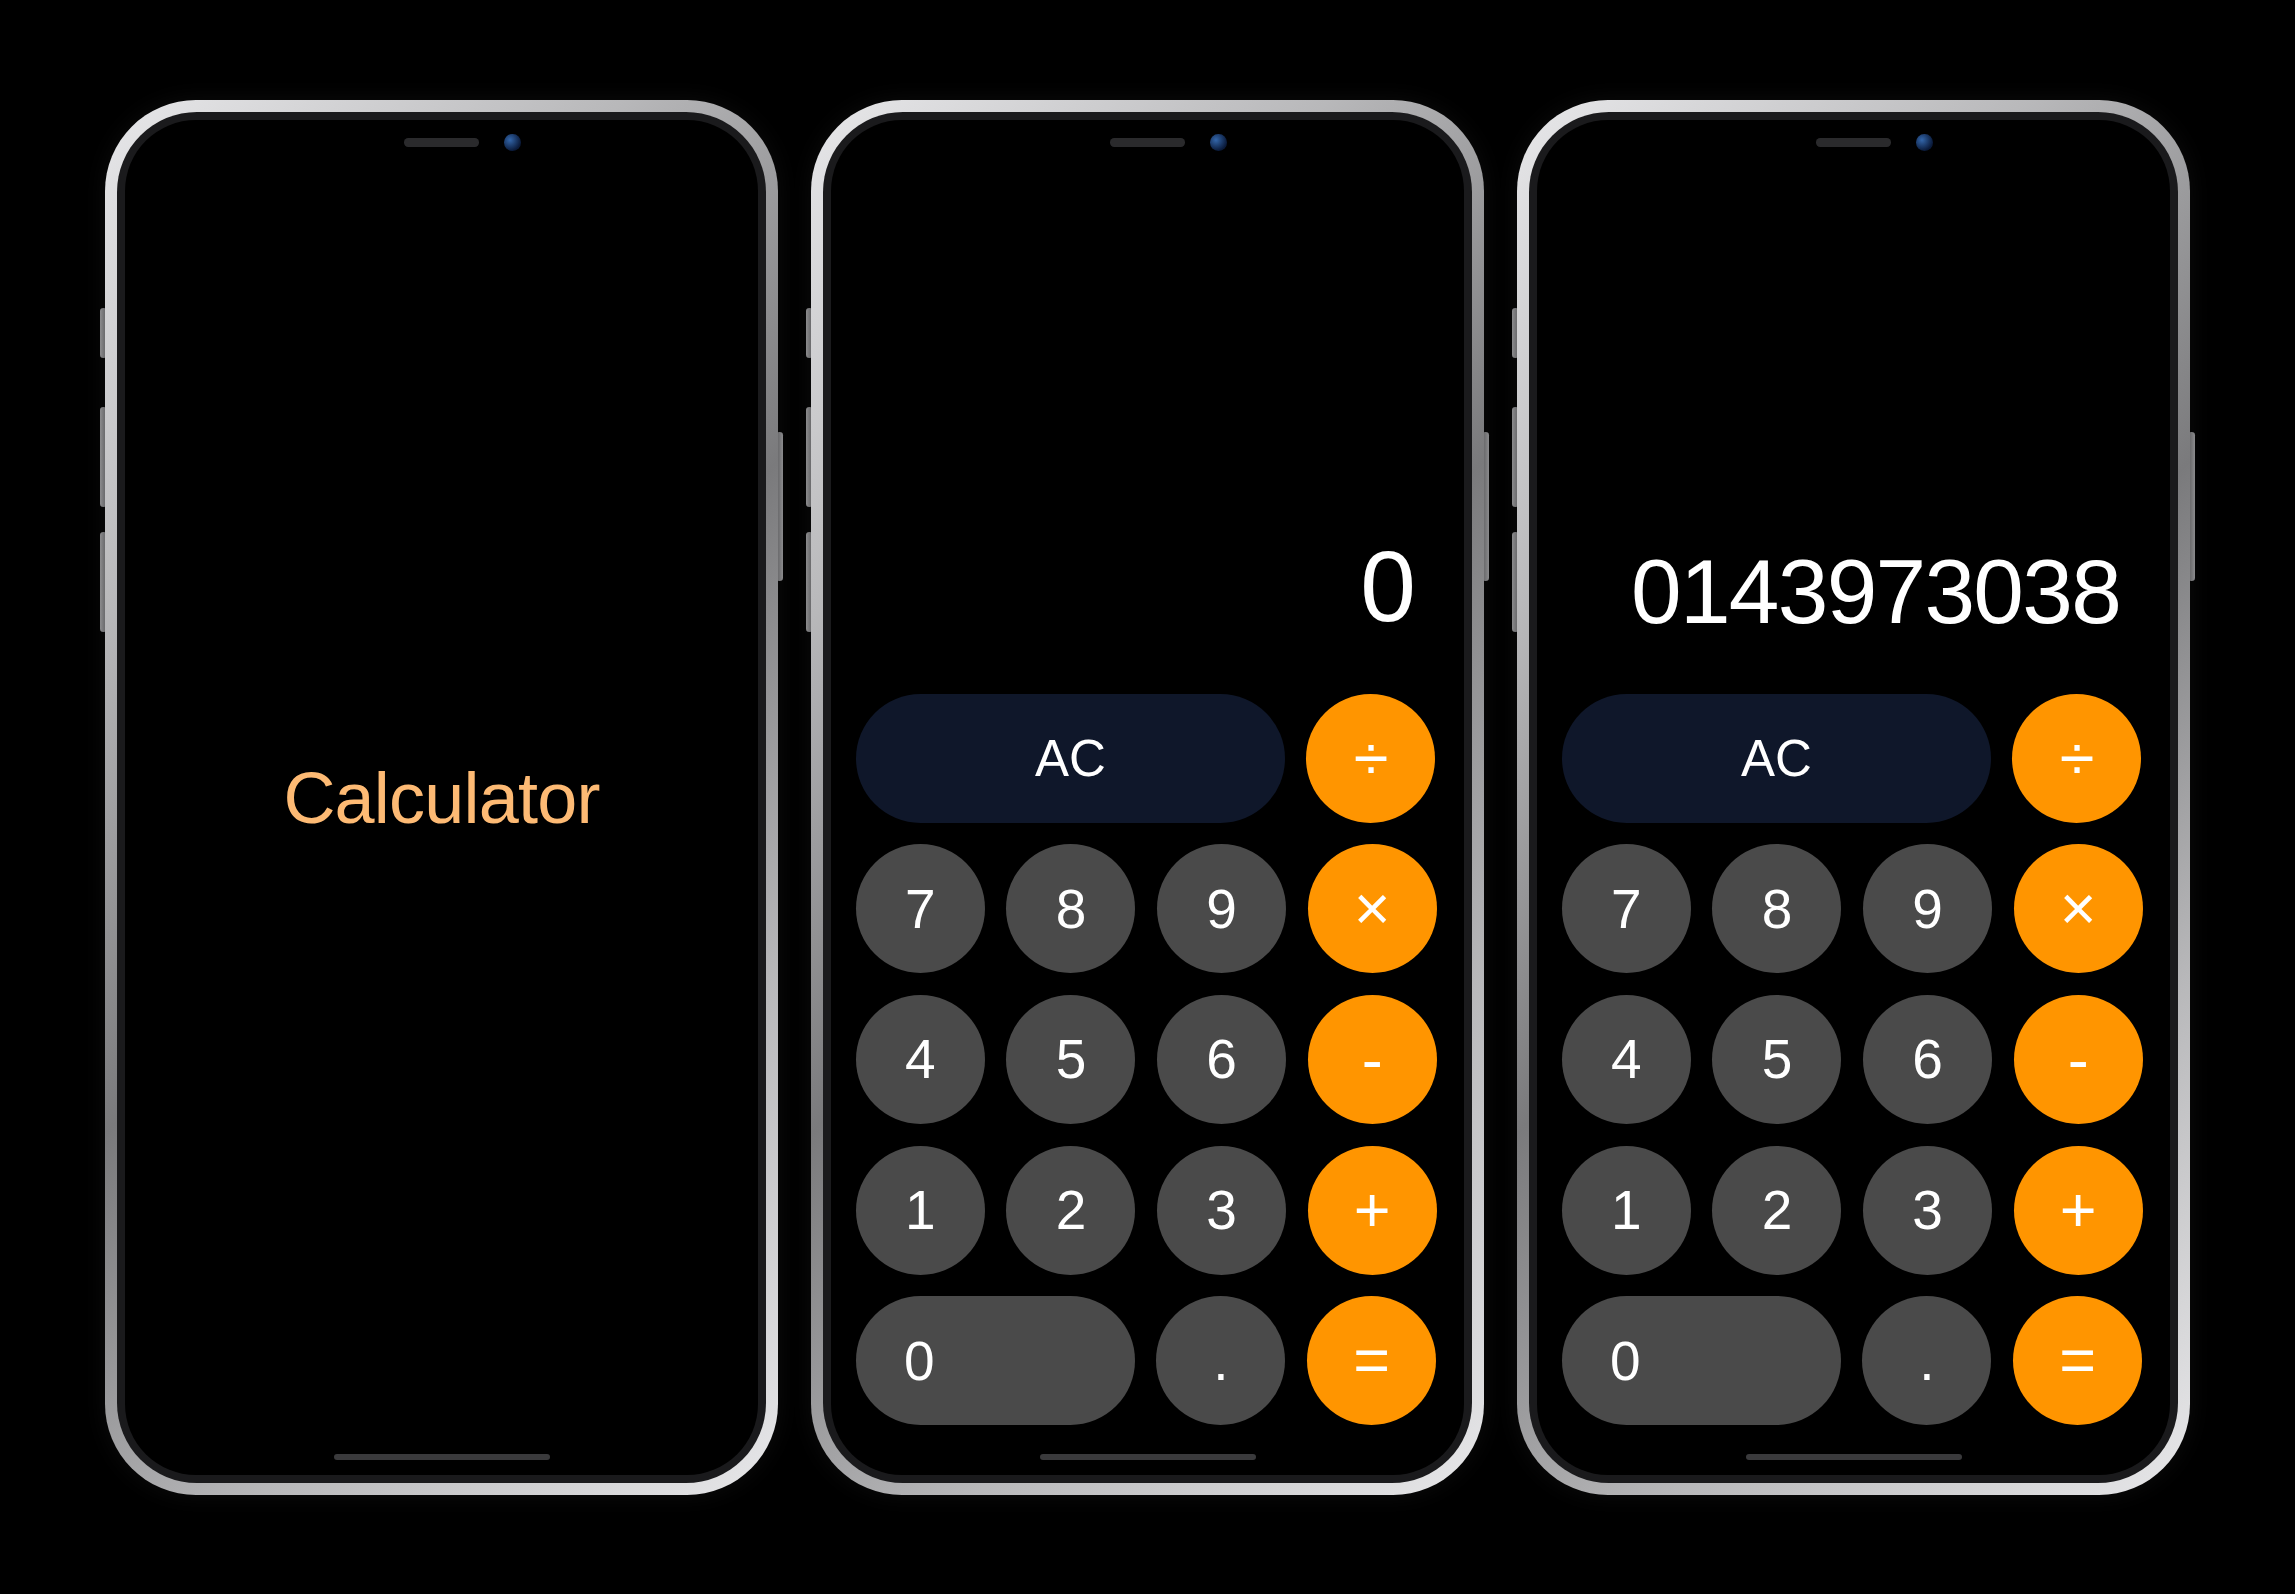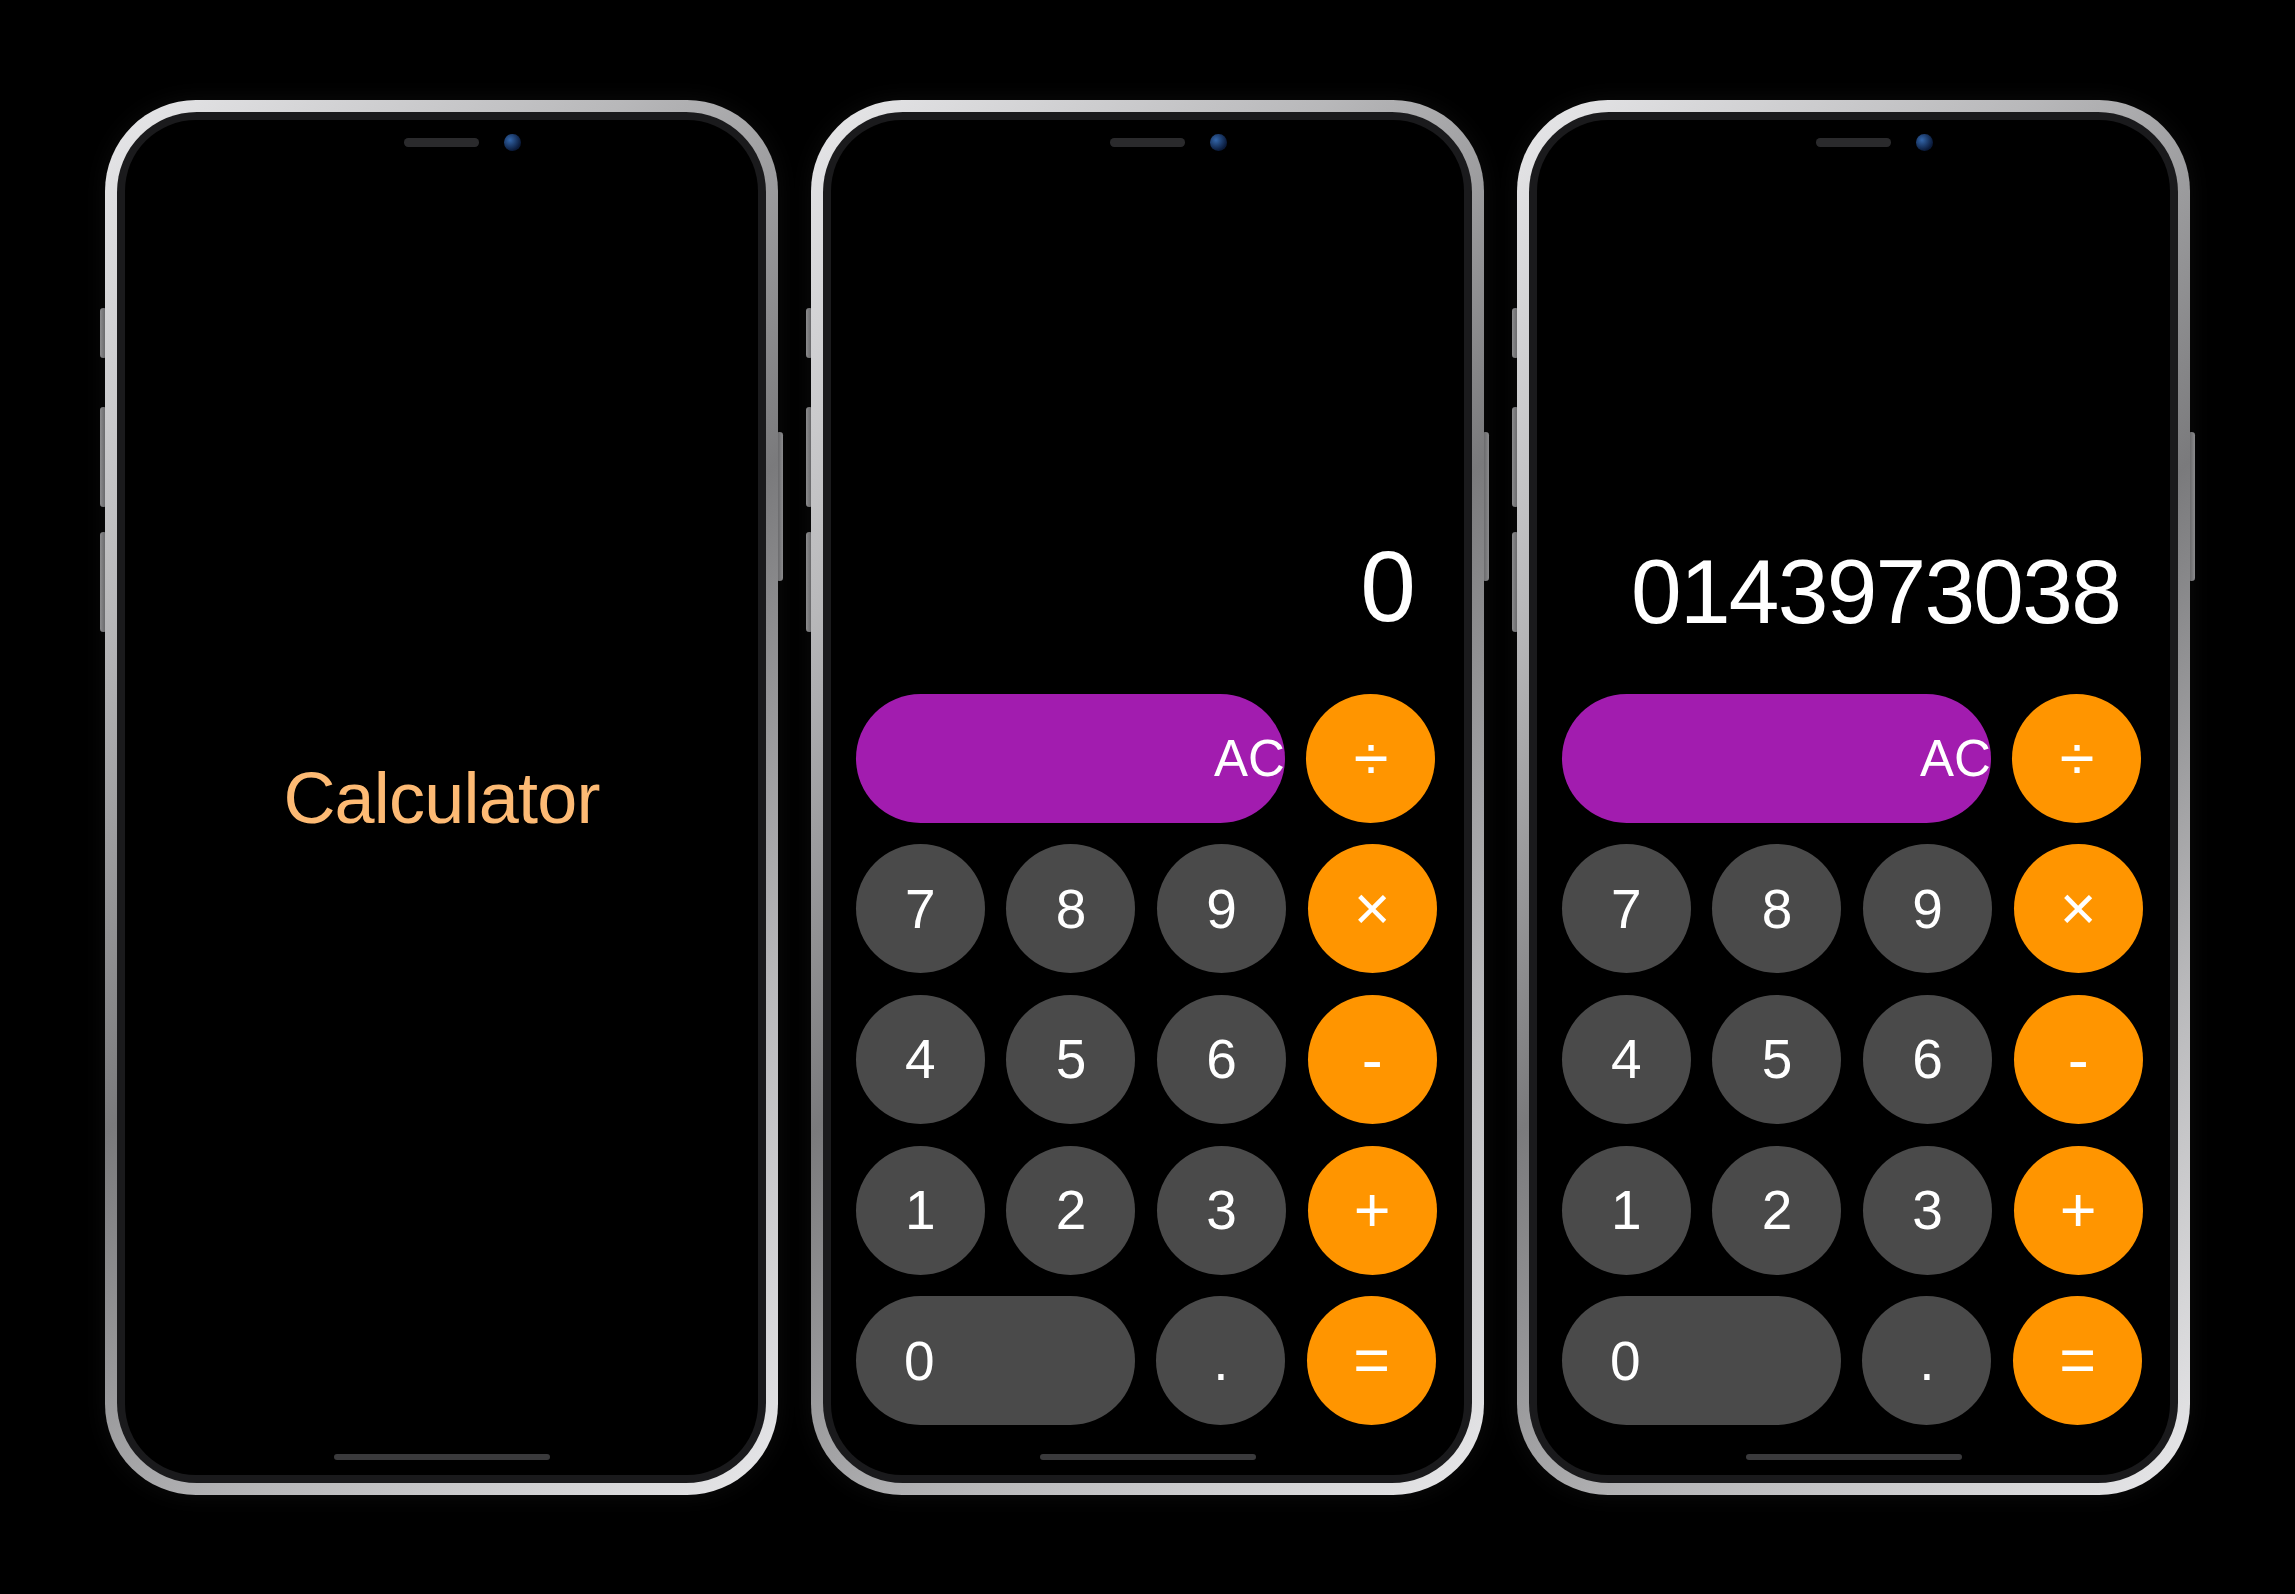--- a/index.html
+++ b/index.html
@@ -173,23 +173,22 @@
       color: #fff;
       cursor: pointer;
       user-select: none;
     }
 
     .key.w1 { width: 129px; }
     .key.w2 { width: 279px; }
     .key.w3 { width: 429px; }
 
     .key.light {
-      background: #a21caf;
+      background: #0f172a;
       color: #fff;
-      justify-content: flex-end;
     }
     .key.light.ac {
       font-size: 51px;
     }
 
     .key.dark {
       background: #4a4a4a;
     }
 
     .key.orange {

